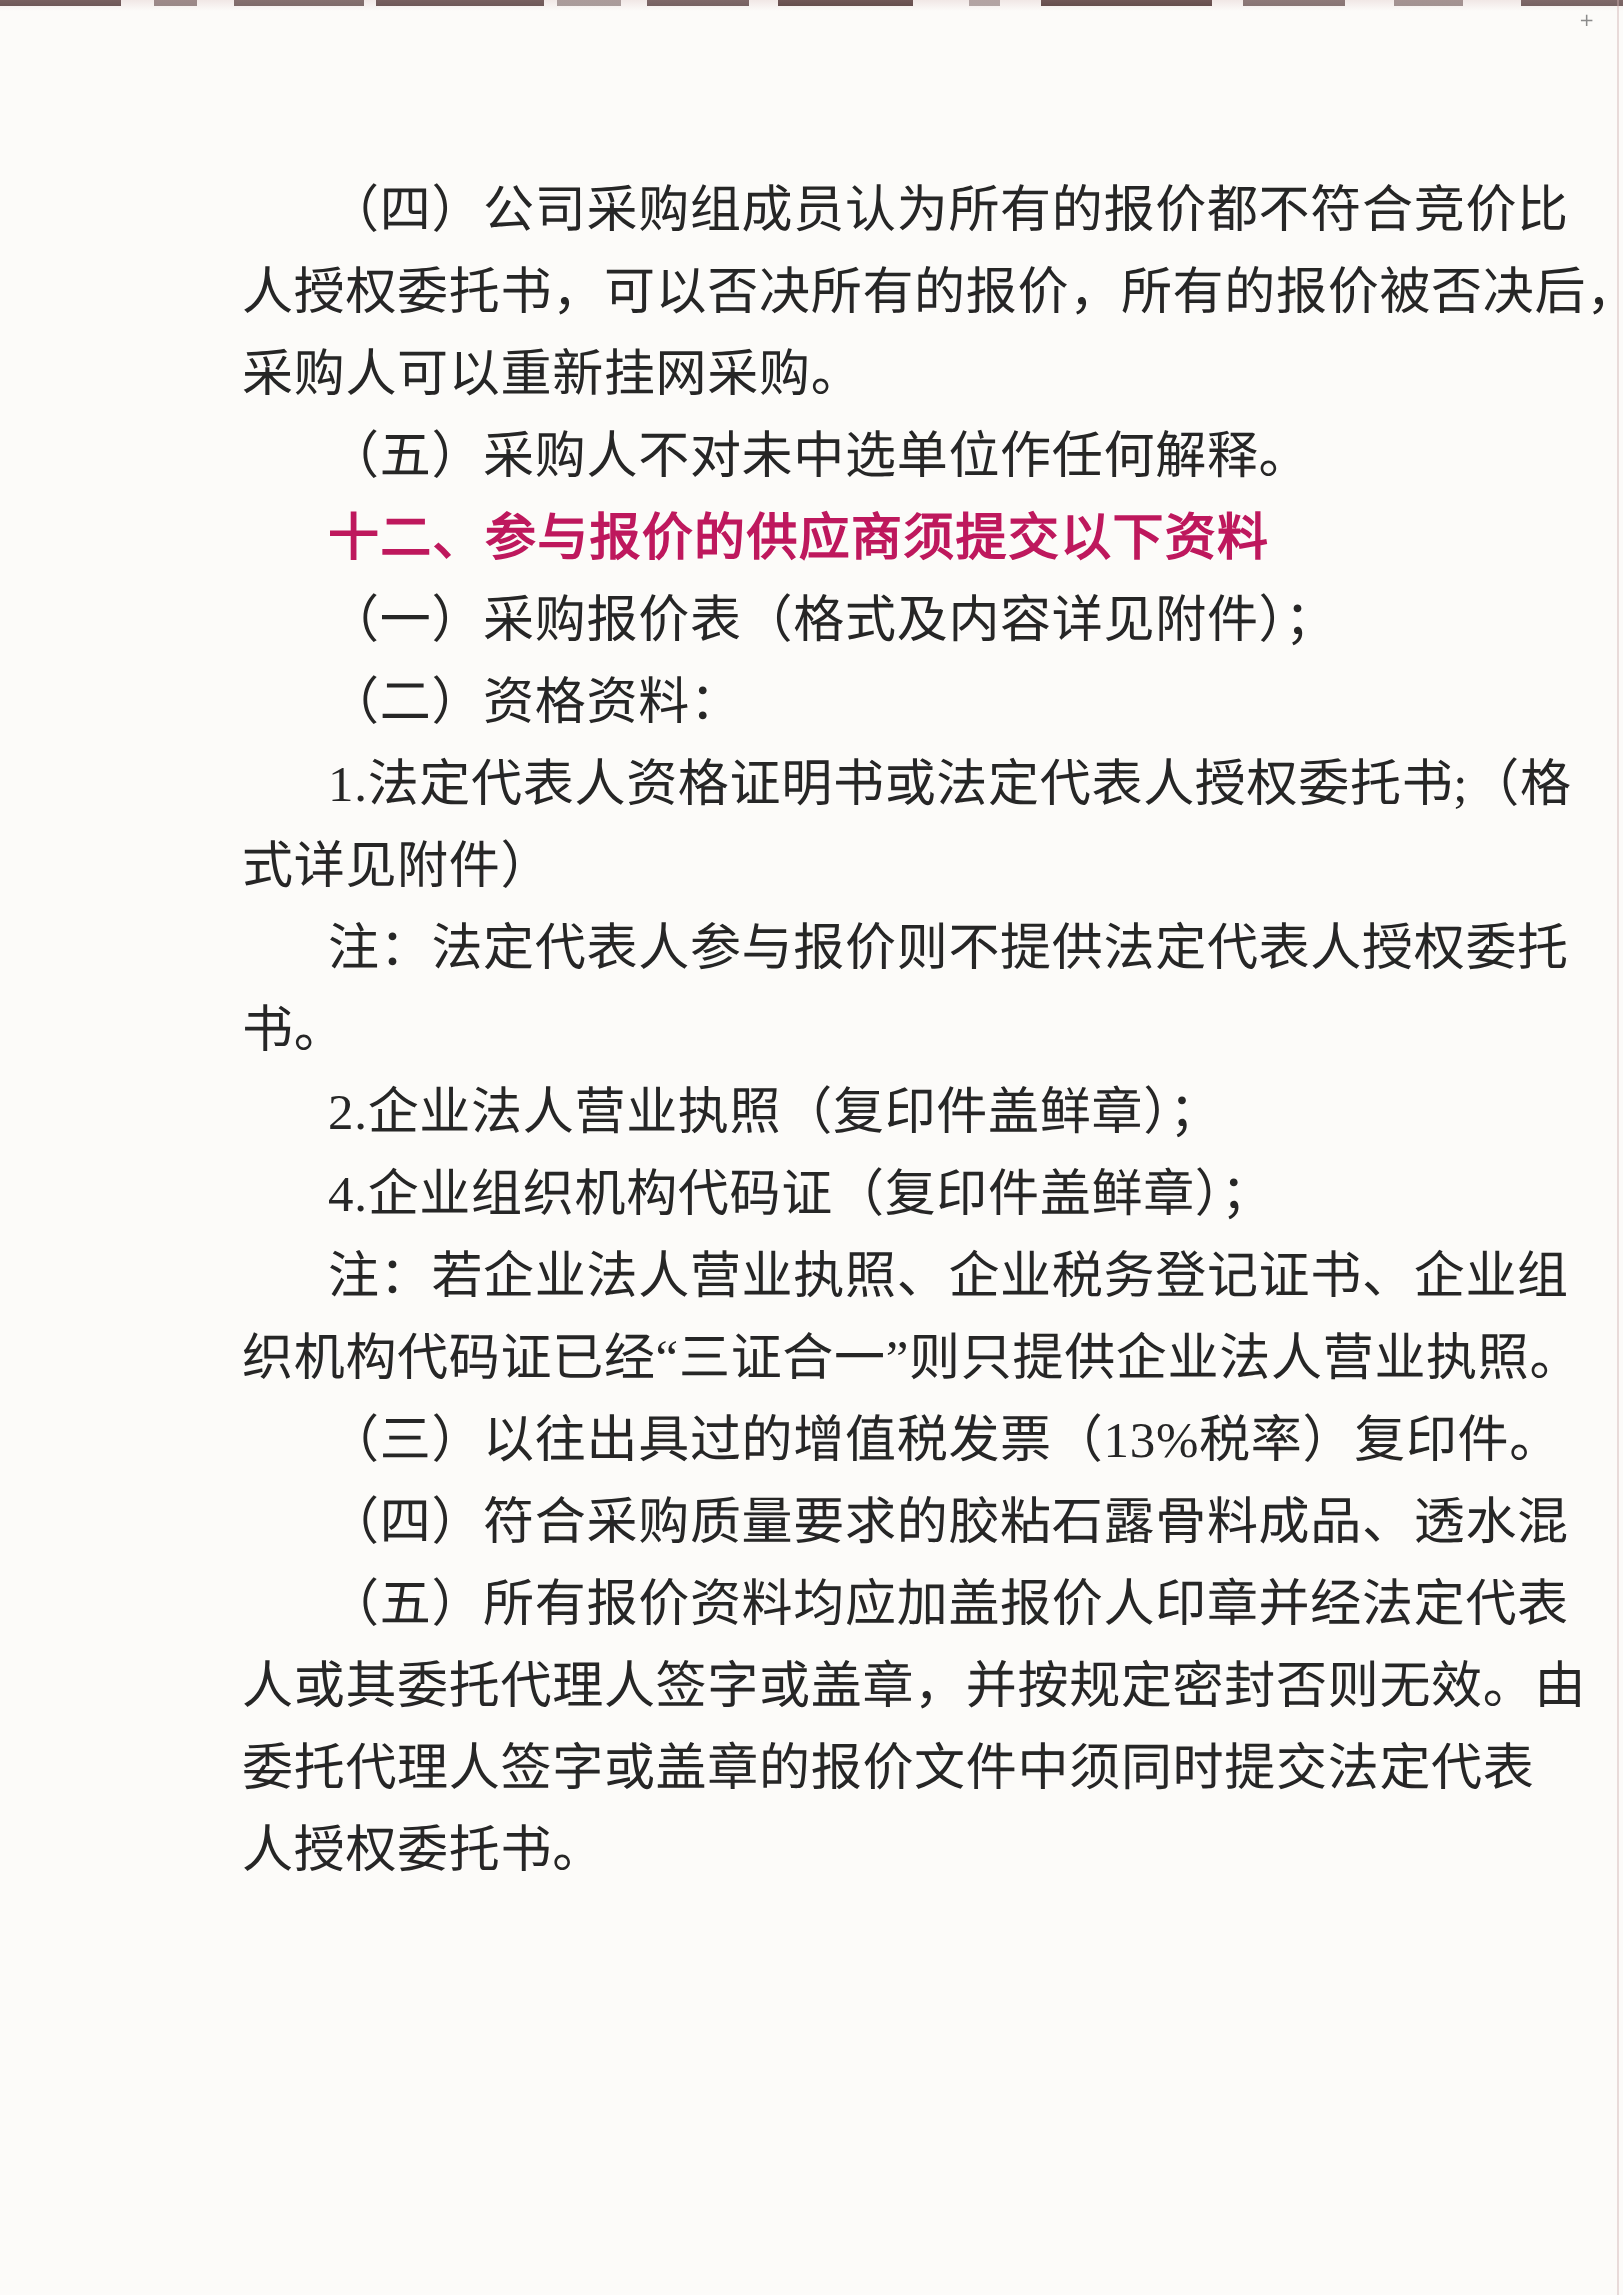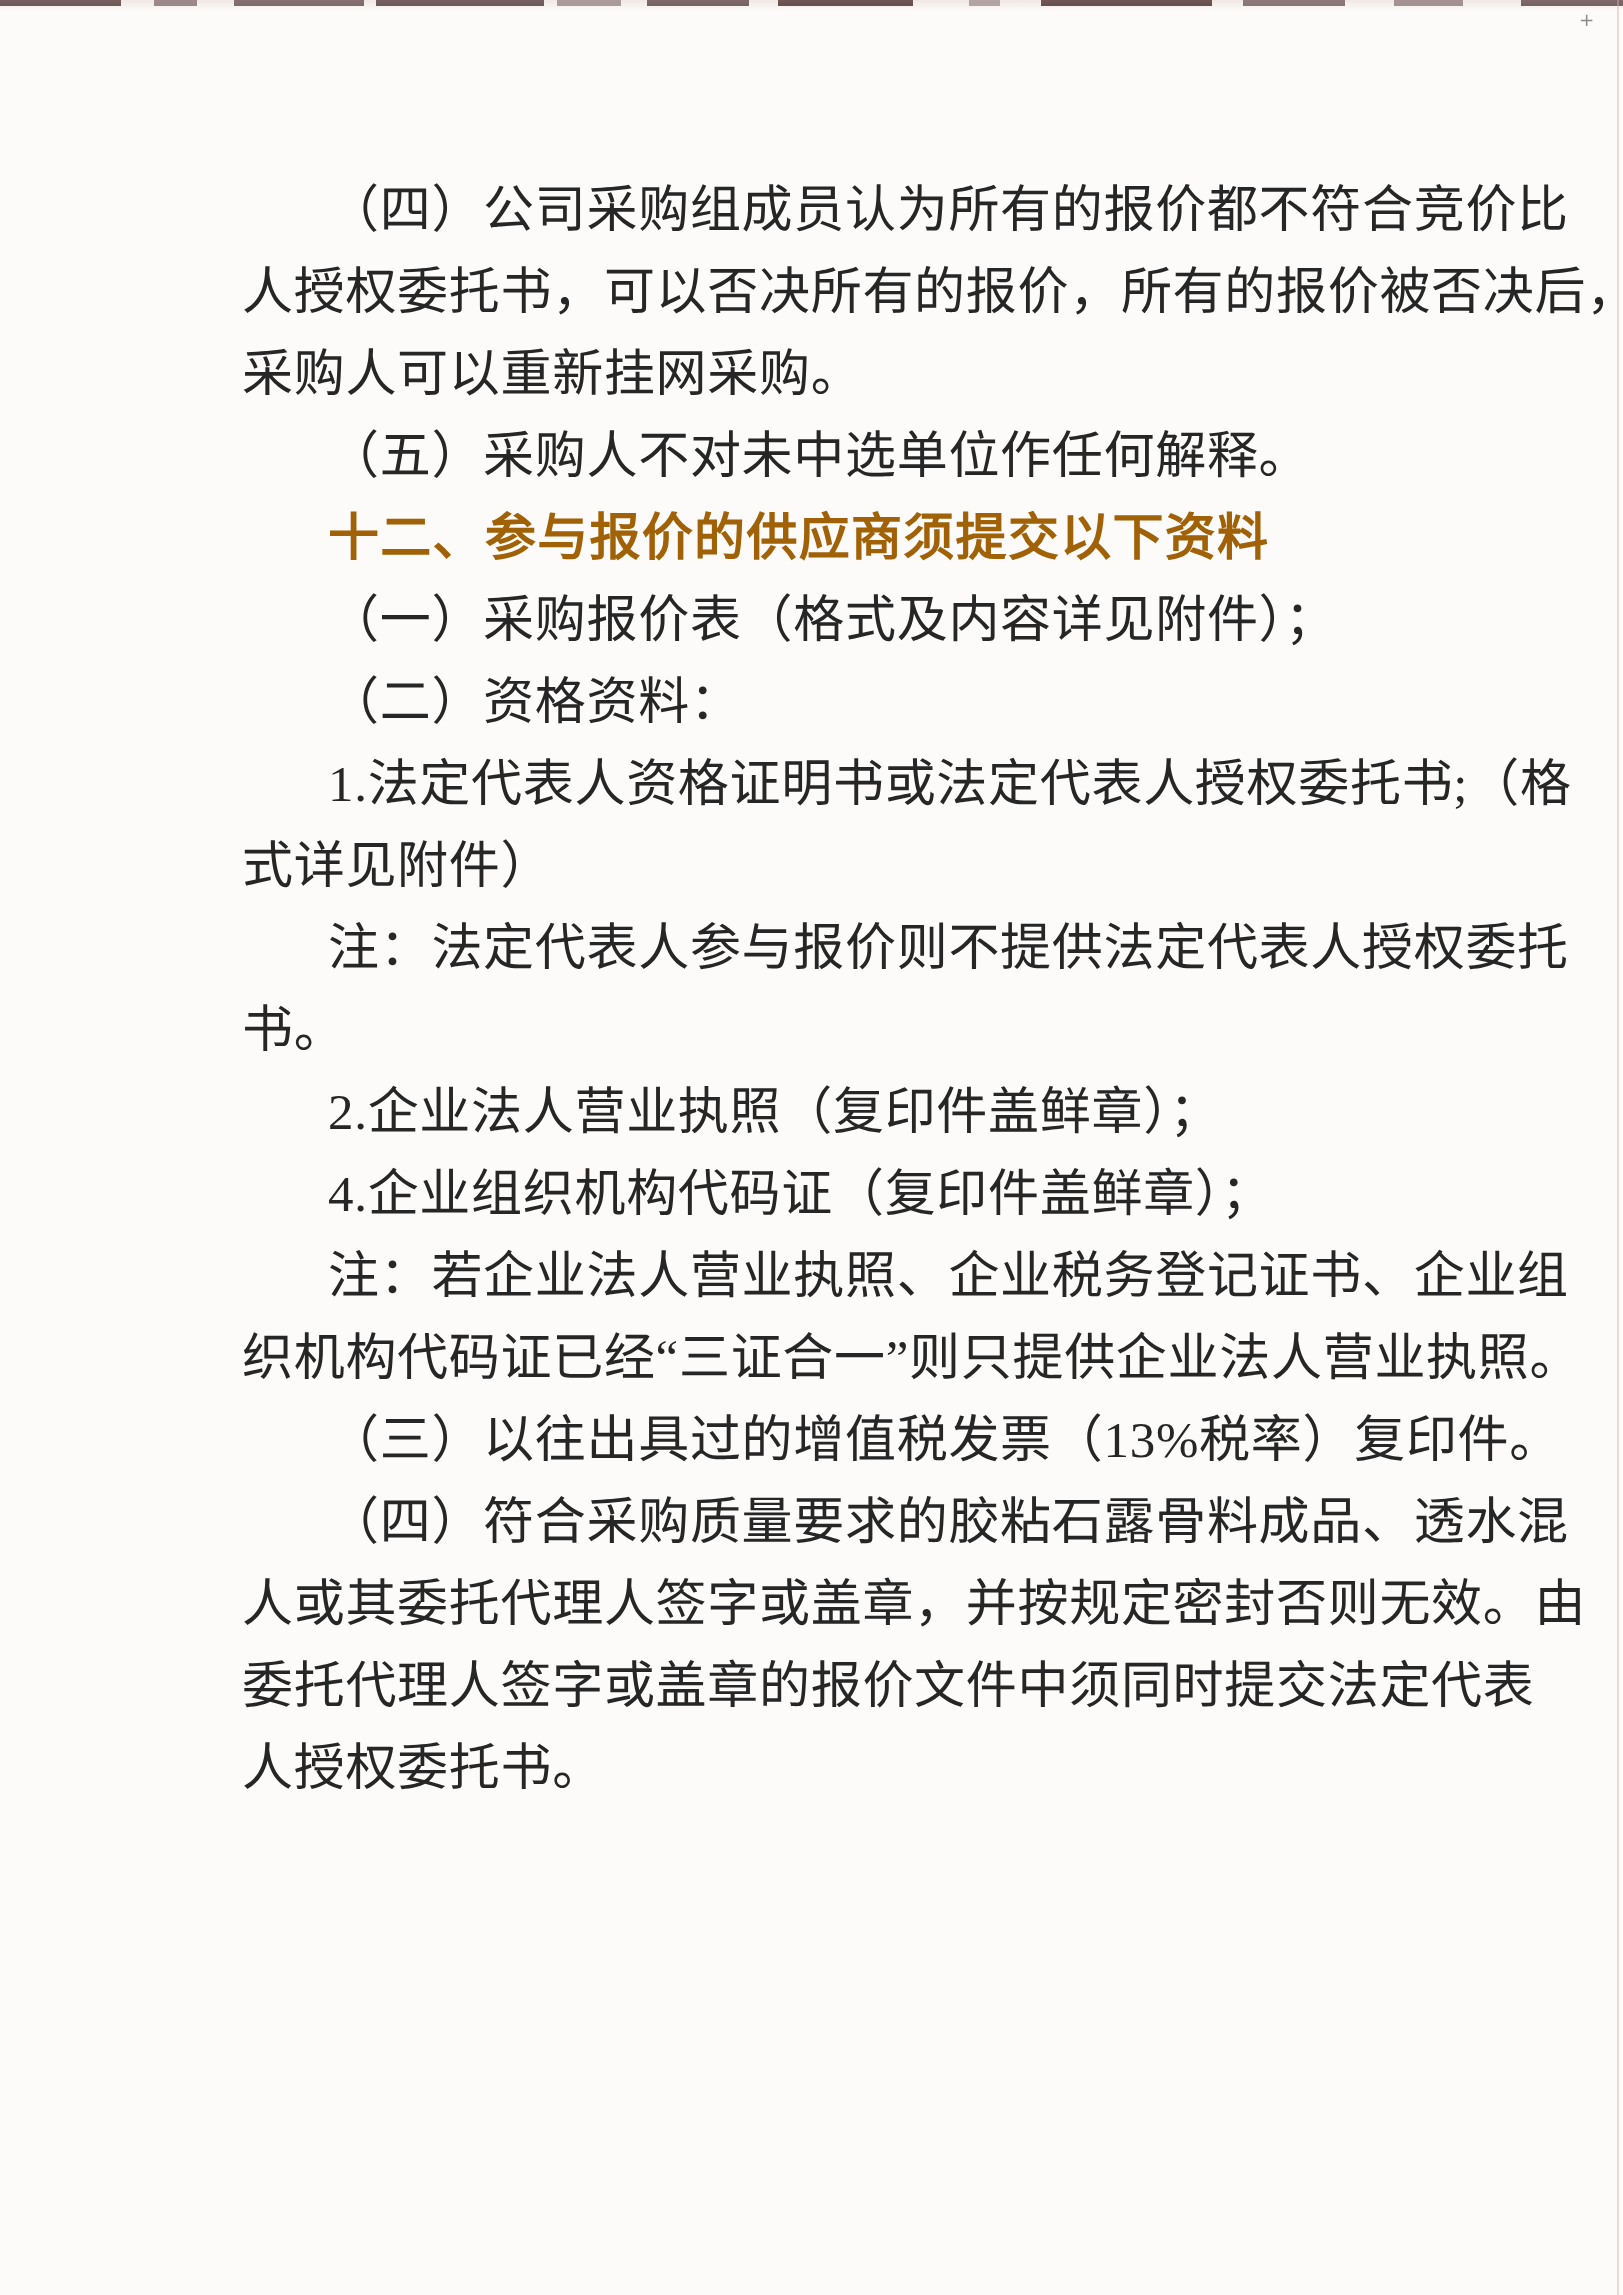--- a/index.html
+++ b/index.html
@@ -47,21 +47,21 @@
     position:absolute;left:242px;top:169px;width:1198px;
     font-family:"Liberation Serif","DejaVu Serif",serif;
     font-size:51px;line-height:82px;
     color:#262626;
     letter-spacing:0.7px;
   }
   .line{white-space:nowrap;height:82px;}
   .line.indent{text-indent:86px;}
   .line.bold{
     font-family:"Liberation Sans","DejaVu Sans",sans-serif;
-    font-weight:700;color:#a16207;letter-spacing:1.3px;
+    font-weight:700;color:#be185d;letter-spacing:1.3px;
   }
 </style>
 </head>
 <body>
 
 <div class="page">
 
   <div class="scan-noise">
     <i></i>
       <i></i>
@@ -91,19 +91,20 @@
       <div class="line indent">1.法定代表人资格证明书或法定代表人授权委托书;（格</div>
       <div class="line">式详见附件）</div>
       <div class="line indent">注：法定代表人参与报价则不提供法定代表人授权委托</div>
       <div class="line">书。</div>
       <div class="line indent">2.企业法人营业执照（复印件盖鲜章）；</div>
       <div class="line indent">4.企业组织机构代码证（复印件盖鲜章）；</div>
       <div class="line indent">注：若企业法人营业执照、企业税务登记证书、企业组</div>
       <div class="line">织机构代码证已经“三证合一”则只提供企业法人营业执照。</div>
       <div class="line indent">（三）以往出具过的增值税发票（13%税率）复印件。</div>
       <div class="line indent">（四）符合采购质量要求的胶粘石露骨料成品、透水混</div>
+      <div class="line indent">（五）所有报价资料均应加盖报价人印章并经法定代表</div>
       <div class="line">人或其委托代理人签字或盖章，并按规定密封否则无效。由</div>
       <div class="line">委托代理人签字或盖章的报价文件中须同时提交法定代表</div>
       <div class="line">人授权委托书。</div>
     </div>
 
 </div>
 
 
 </body></html>

